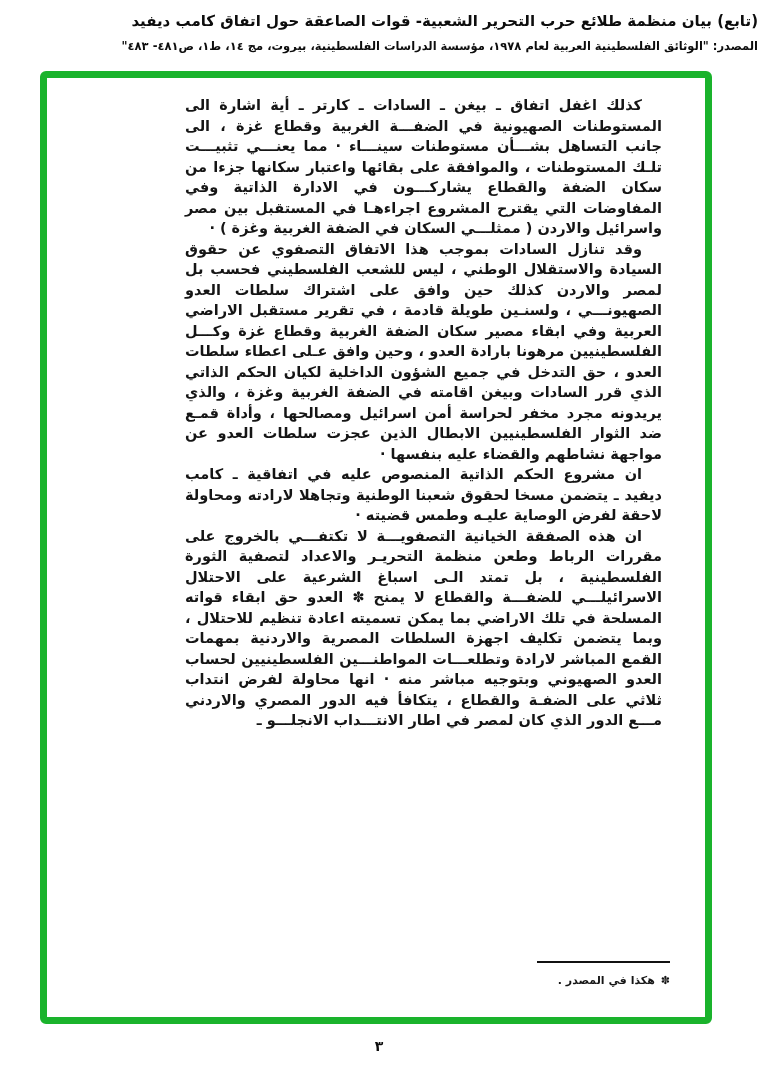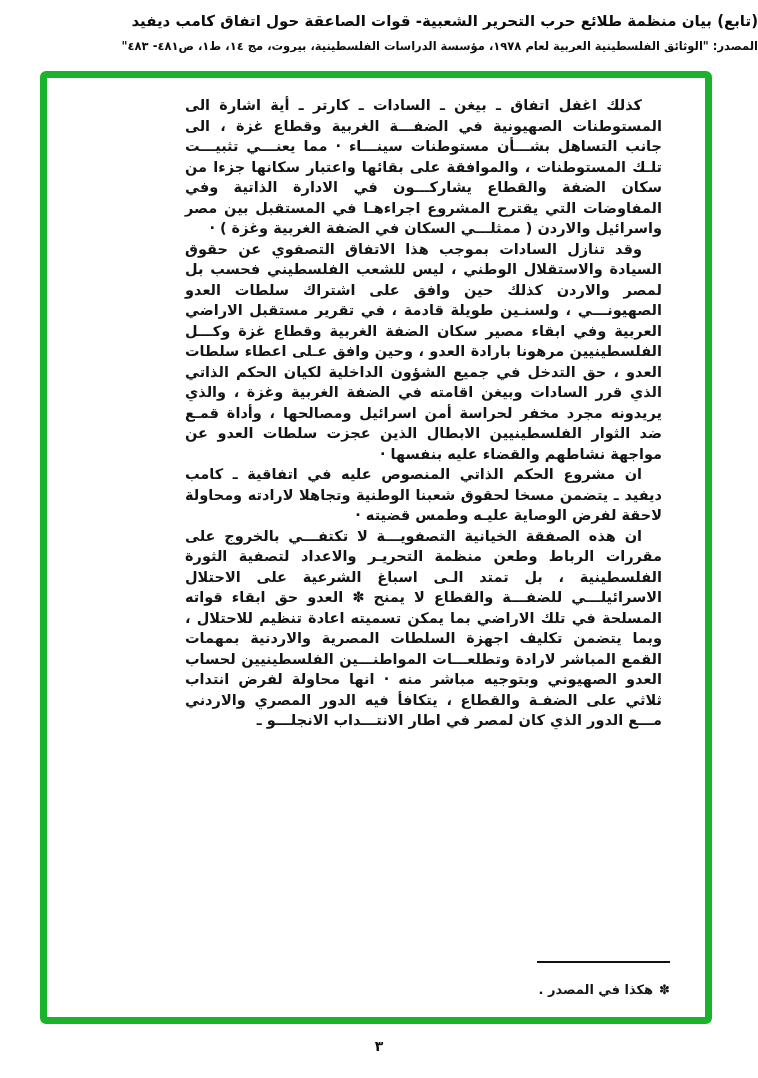--- a/index.html
+++ b/index.html
@@ -65,25 +65,24 @@
     width: 133px;
     height: 2px;
     background: #111111;
   }
   .footnote {
     position: absolute;
     top: 896px;
     right: 35px;
     direction: rtl;
     text-align: right;
-    font-size: 13px;
+    font-size: 11px;
     font-weight: 600;
     color: #151515;
     white-space: nowrap;
-    margin-top: 8px;
   }
   .footnote .marker { margin-left: 6px; }
   .page-number {
     position: absolute;
     top: 1038px;
     left: 0; right: 0;
     text-align: center;
     font-size: 14px;
     font-weight: bold;
     color: #0d0d0d;
@@ -97,21 +96,21 @@
   <header class="hdr">
     <div class="hdr-title">(تابع)  بيان منظمة طلائع حرب التحرير الشعبية- قوات الصاعقة حول اتفاق كامب ديفيد</div>
     <div class="hdr-source">المصدر: "الوثائق الفلسطينية العربية لعام ١٩٧٨، مؤسسة الدراسات الفلسطينية، بيروت، مج ١٤، ط١، ص٤٨١- ٤٨٣"</div>
   </header>
 
   <div class="frame">
 
     <div class="body-text">
       <p>كذلك اغفل اتفاق ـ بيغن ـ السادات ـ كارتر ـ أية اشارة الى المستوطنات الصهيونية في الضفـــة الغربية وقطاع غزة ، الى جانب التساهل بشـــأن مستوطنات سينـــاء · مما يعنـــي تثبيـــت تلـك المستوطنات ، والموافقة على بقائها واعتبار سكانها جزءا من سكان الضفة والقطاع يشاركـــون في الادارة الذاتية وفي المفاوضات التي يقترح المشروع اجراءهـا في المستقبل بين مصر واسرائيل والاردن ( ممثلـــي السكان في الضفة الغربية وغزة ) ·</p>
       <p>وقد تنازل السادات بموجب هذا الاتفاق التصفوي عن حقوق السيادة والاستقلال الوطني ، ليس للشعب الفلسطيني فحسب بل لمصر والاردن كذلك حين وافق على اشتراك سلطات العدو الصهيونـــي ، ولسنـين طويلة قادمة ، في تقرير مستقبل الاراضي العربية وفي ابقاء مصير سكان الضفة الغربية وقطاع غزة وكـــل الفلسطينيين مرهونا بارادة العدو ، وحين وافق عـلى اعطاء سلطات العدو ، حق التدخل في جميع الشؤون الداخلية لكيان الحكم الذاتي الذي قرر السادات وبيغن اقامته في الضفة الغربية وغزة ، والذي يريدونه مجرد مخفر لحراسة أمن اسرائيل ومصالحها ، وأداة قمـع ضد الثوار الفلسطينيين الابطال الذين عجزت سلطات العدو عن مواجهة نشاطهم والقضاء عليه بنفسها ·</p>
-      <p>ان مشروع الحكم الذاتي المنصوص عليه في اتفاقية ـ كامب ديفيد ـ يتضمن مسخا لحقوق شعبنا الوطنية وتجاهلا لارادته ومحاولة لاحقة لفرض الوصاية عليـه وطمس قضيته ·</p>
+      <p>ان مشروع الحكم الذاتية المنصوص عليه في اتفاقية ـ كامب ديفيد ـ يتضمن مسخا لحقوق شعبنا الوطنية وتجاهلا لارادته ومحاولة لاحقة لفرض الوصاية عليـه وطمس قضيته ·</p>
       <p>ان هذه الصفقة الخيانية التصفويـــة لا تكتفـــي بالخروج على مقررات الرباط وطعن منظمة التحريـر والاعداد لتصفية الثورة الفلسطينية ، بل تمتد الـى اسباغ الشرعية على الاحتلال الاسرائيلـــي للضفـــة والقطاع لا يمنح ✽ العدو حق ابقاء قواته المسلحة في تلك الاراضي بما يمكن تسميته اعادة تنظيم للاحتلال ، وبما يتضمن تكليف اجهزة السلطات المصرية والاردنية بمهمات القمع المباشر لارادة وتطلعـــات المواطنـــين الفلسطينيين لحساب العدو الصهيوني وبتوجيه مباشر منه · انها محاولة لفرض انتداب ثلاثي على الضفـة والقطاع ، يتكافأ فيه الدور المصري والاردني مـــع الدور الذي كان لمصر في اطار الانتـــداب الانجلـــو ـ</p>
     </div>
 
     <div class="footnote-rule"></div>
 
     <div class="footnote">
       <span class="marker">✽</span><span>هكذا في المصدر .</span>
     </div>
 
   </div>

